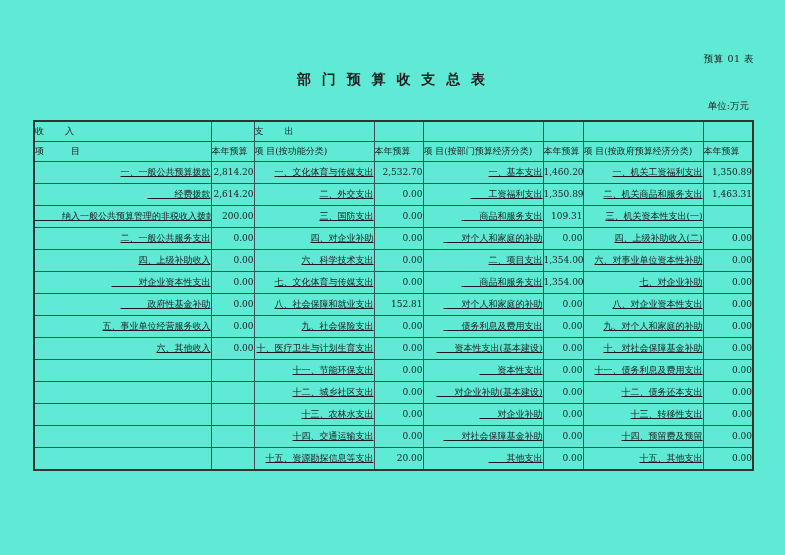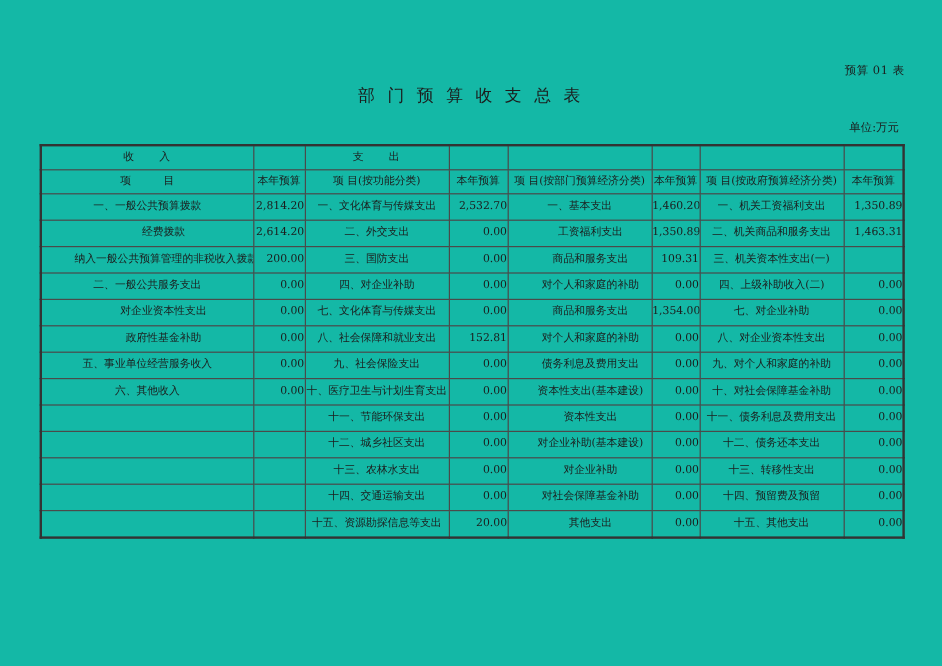--- a/index.html
+++ b/index.html
@@ -5,37 +5,37 @@
   html, body {
     margin: 0; padding: 0;
     background: #ffffff;
     width: 785px; height: 555px;
     font-family: "DejaVu Serif", "Liberation Serif", serif;
     color: #1c1c1c;
   }
   .page {
     position: relative;
     width: 785px; height: 555px;
-    background: #14b8a6;
+    background: #5eead4;
     overflow: hidden;
   }
   .sheet-label {
     position: absolute;
     top: 53px; right: 31px;
     font-size: 9.5px;
     letter-spacing: 0.5px;
   }
   .title {
     position: absolute;
     top: 71px; left: 0;
     width: 100%;
     margin: 0;
     text-align: center;
     font-size: 14px;
-    font-weight: normal;
+    font-weight: bold;
     letter-spacing: 3px;
   }
   .unit-label {
     position: absolute;
     top: 100px; right: 36px;
     font-size: 9.5px;
     margin-left: 36px;
   }
   table.budget {
     position: absolute;
@@ -47,24 +47,24 @@
   }
   table.budget td {
     border: 1px solid #4a4a4a;
     padding: 0;
     font-size: 9px;
     line-height: 1;
     white-space: nowrap;
     overflow: hidden;
     vertical-align: middle;
   }
-  thead td { height: 19px; text-align: center; }
+  thead td { height: 19px; }
   thead tr.grp td { letter-spacing: 1px; }
   tbody td { height: 21px; }
-  td.lbl { text-align: center;  padding-left: 3px; }
+  td.lbl { text-align: right;  padding-left: 3px; text-decoration: underline; }
   td.num { text-align: right; padding-right: 2px; }
 </style>
 </head>
 <body>
 
 <div class="page">
   <div class="sheet-label">预算 01 表</div>
   <h1 class="title">部 门 预 算 收 支 总 表</h1>
   <div class="unit-label">单位:万元</div>
 
@@ -136,20 +136,30 @@
           <td class="lbl">二、一般公共服务支出</td>
           <td class="num">0.00</td>
           <td class="lbl">四、对企业补助</td>
           <td class="num">0.00</td>
           <td class="lbl">　　对个人和家庭的补助</td>
           <td class="num">0.00</td>
           <td class="lbl">四、上级补助收入(二)</td>
           <td class="num">0.00</td>
         </tr>
         <tr>
+          <td class="lbl">四、上级补助收入</td>
+          <td class="num">0.00</td>
+          <td class="lbl">六、科学技术支出</td>
+          <td class="num">0.00</td>
+          <td class="lbl">二、项目支出</td>
+          <td class="num">1,354.00</td>
+          <td class="lbl">六、对事业单位资本性补助</td>
+          <td class="num">0.00</td>
+        </tr>
+        <tr>
           <td class="lbl">　　　对企业资本性支出</td>
           <td class="num">0.00</td>
           <td class="lbl">七、文化体育与传媒支出</td>
           <td class="num">0.00</td>
           <td class="lbl">　　商品和服务支出</td>
           <td class="num">1,354.00</td>
           <td class="lbl">七、对企业补助</td>
           <td class="num">0.00</td>
         </tr>
         <tr>

